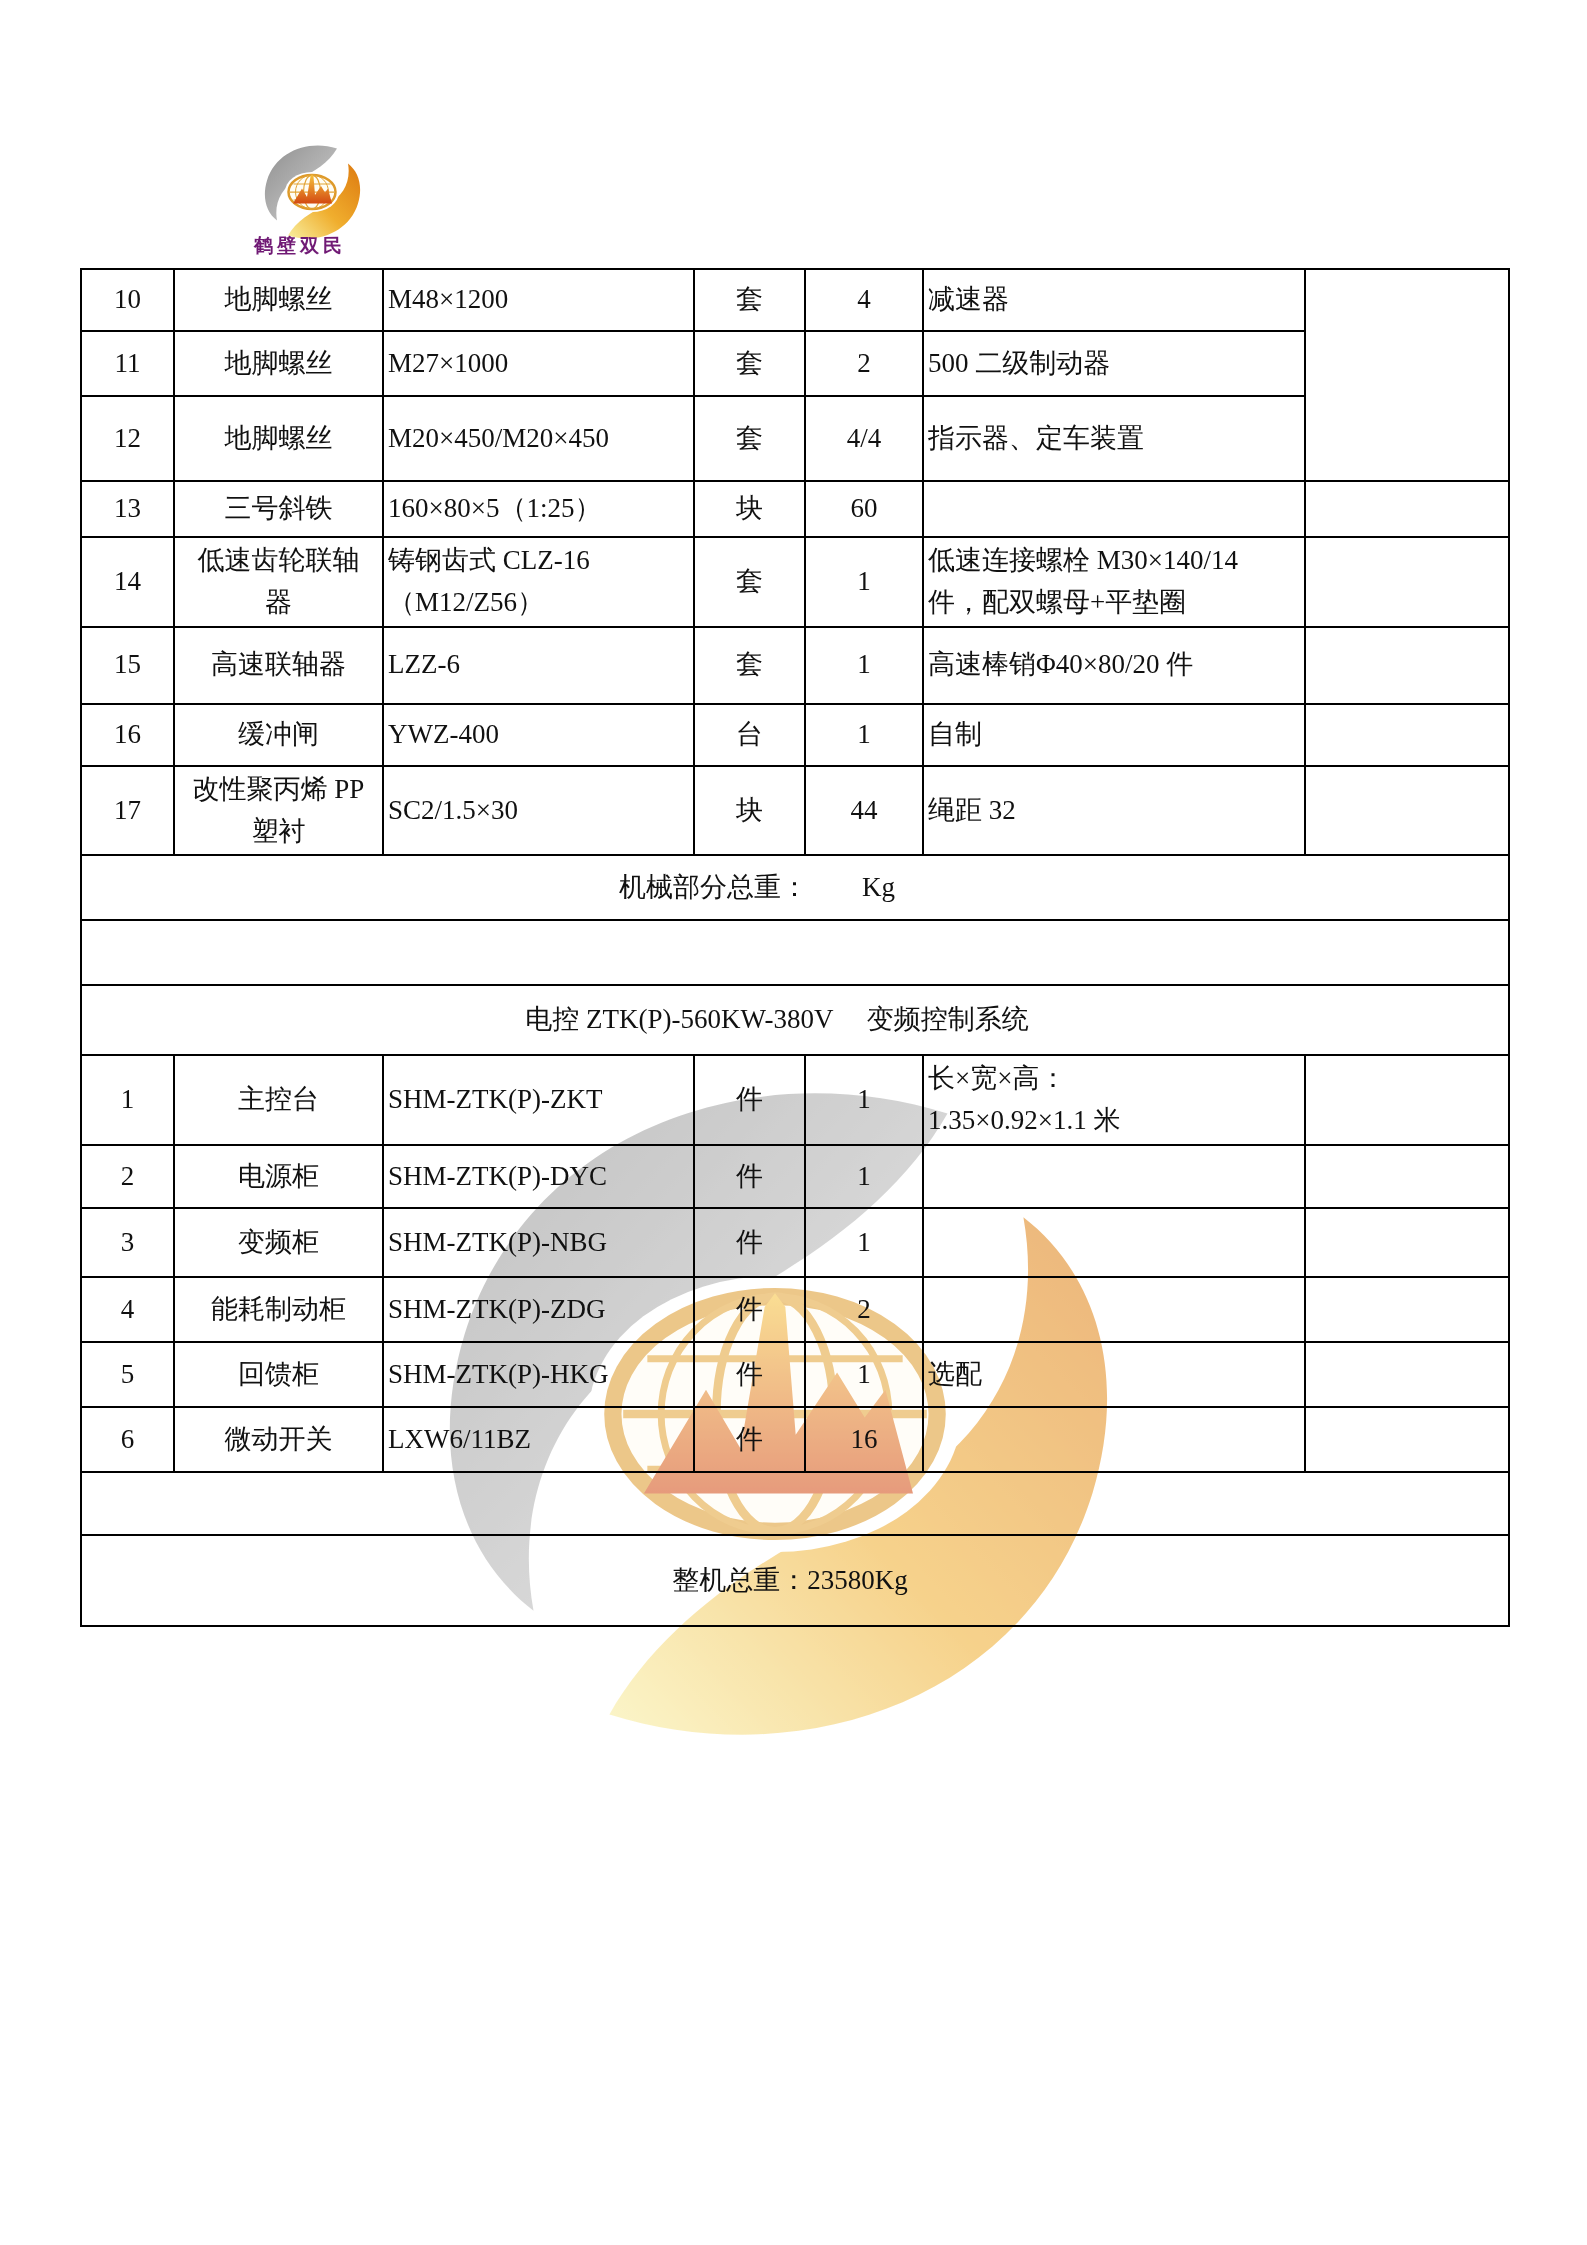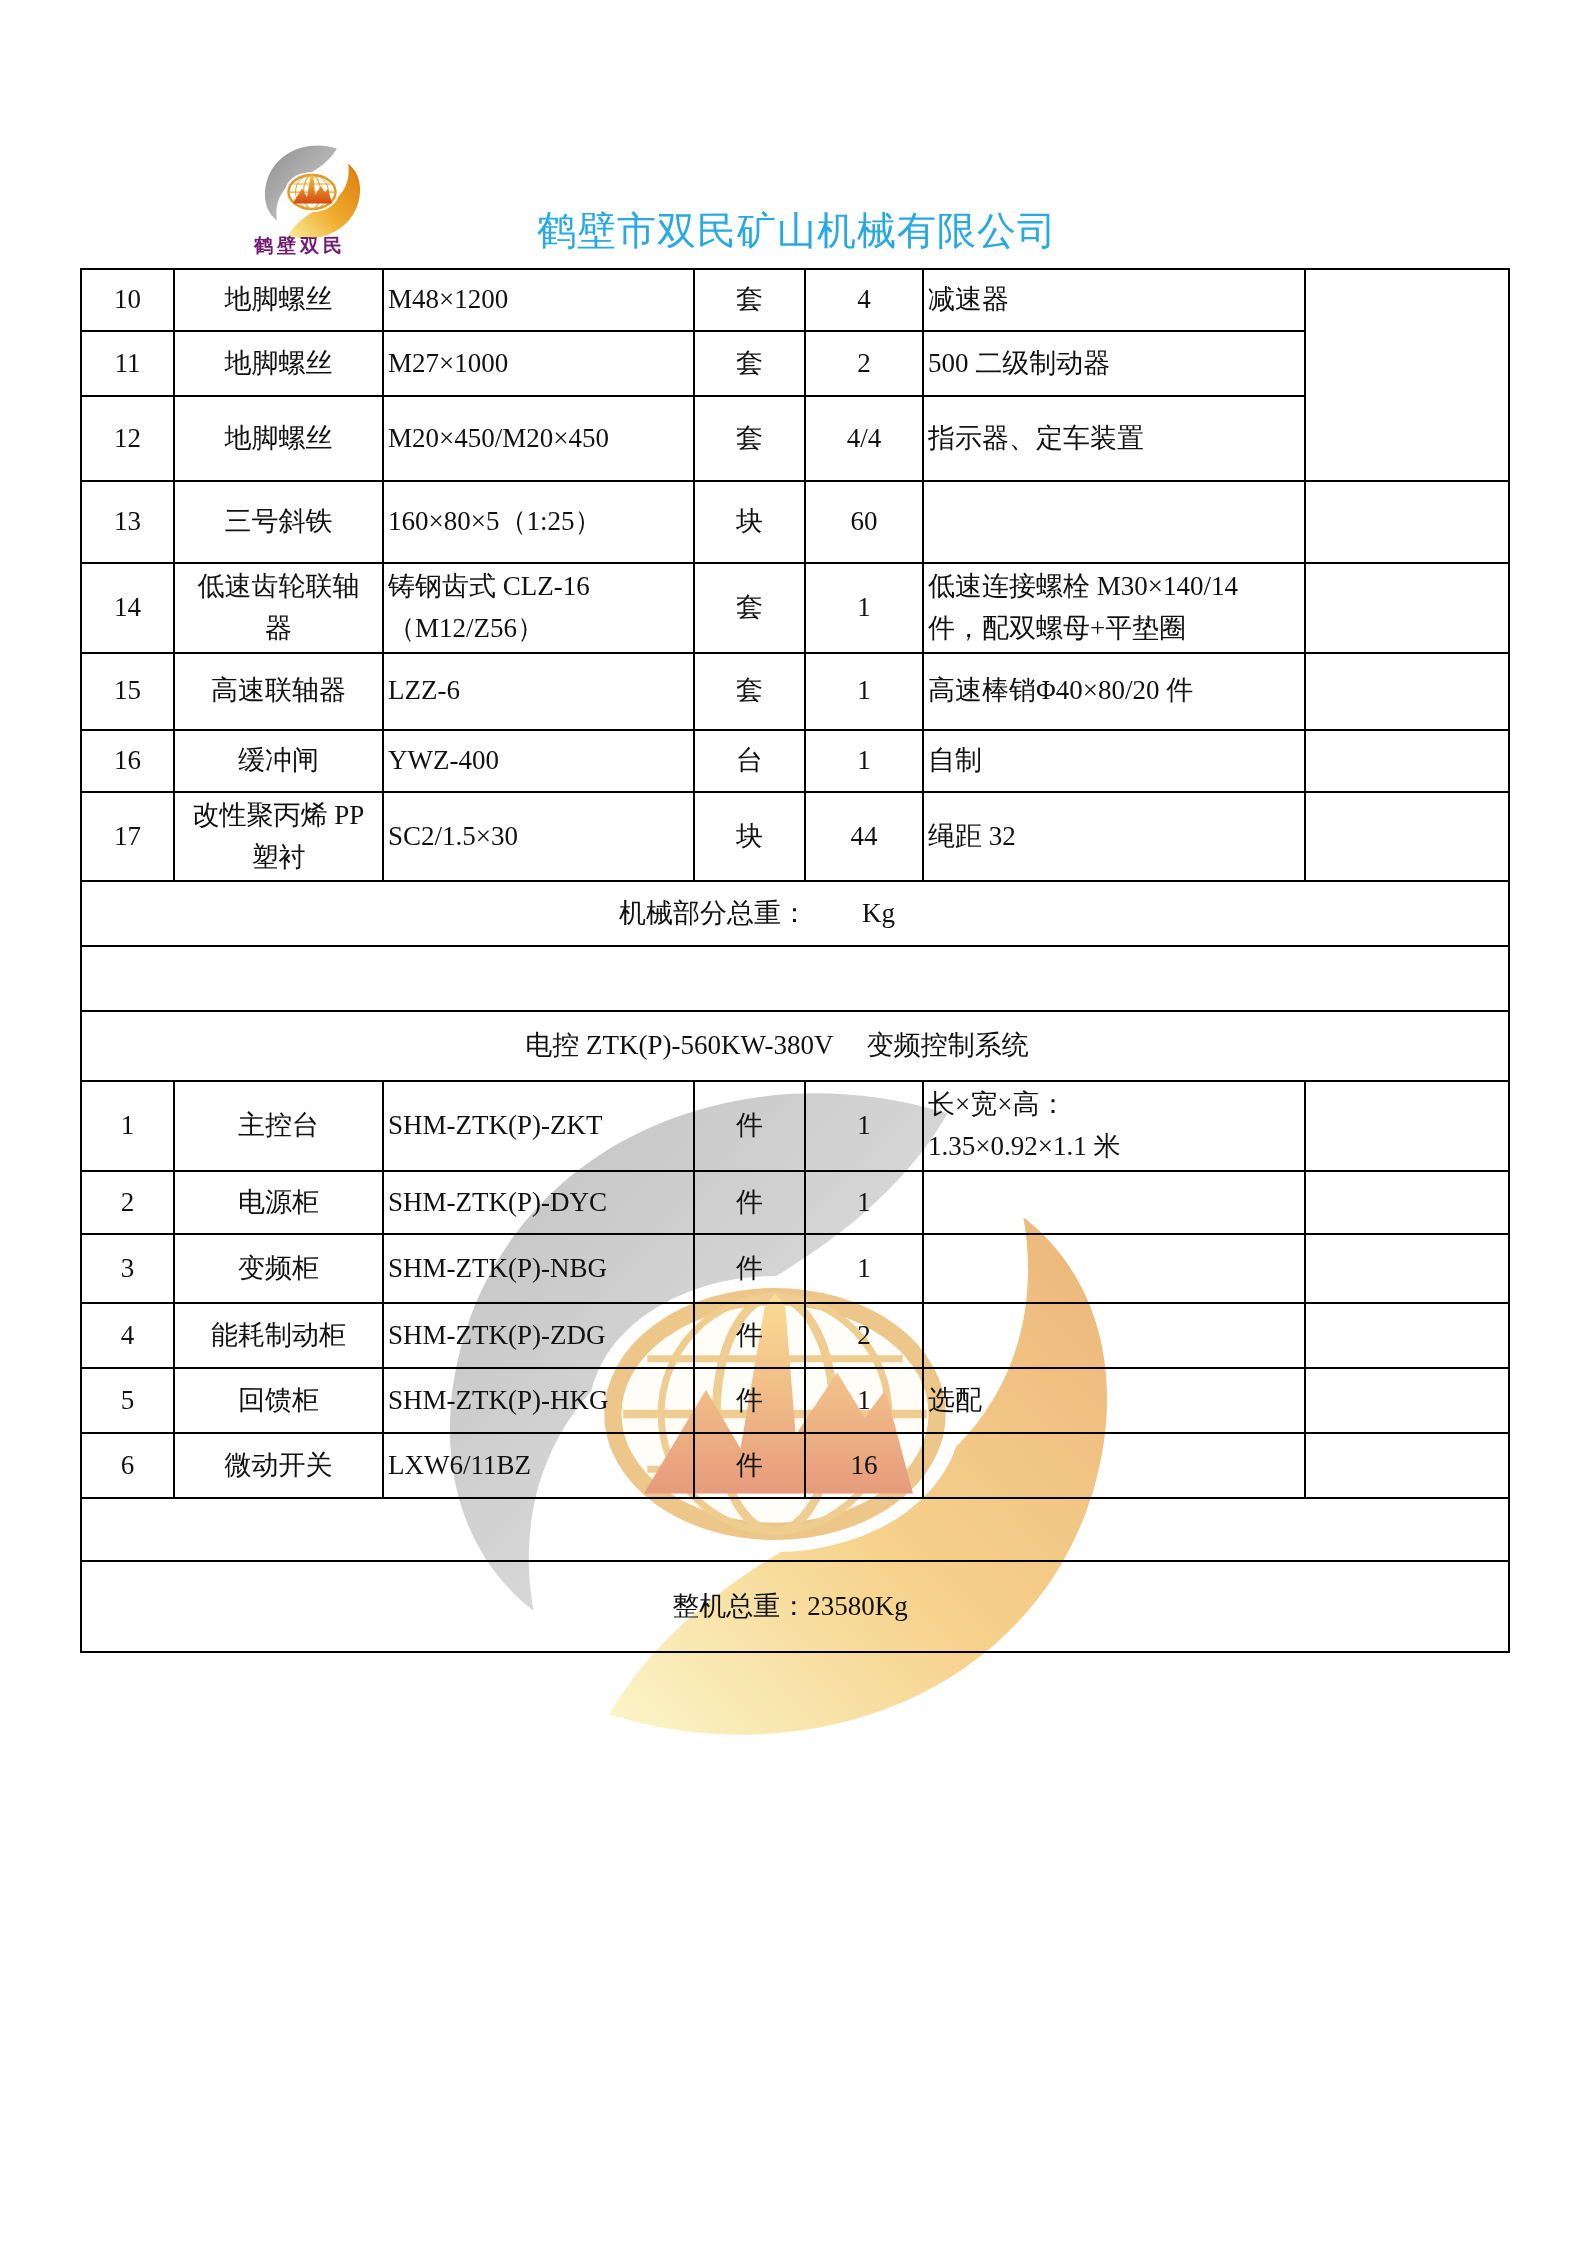--- a/index.html
+++ b/index.html
@@ -86,21 +86,20 @@
         <line x1="63" y1="79" x2="137" y2="79" stroke="#e2a435" stroke-width="2"></line>
         <line x1="63" y1="111" x2="137" y2="111" stroke="#e2a435" stroke-width="2"></line>
         <path d="M62,118 L80,88 L90,105 L97,64 L100,60 L103,64 L106,101
                  L118,83 L126,96 L132,88 L140,118 Z" fill="url(#gPeaks)"></path>
       </g>
     </defs>
     <use href="#logo-core"></use>
   </svg>
   <div class="logo-caption">鹤壁双民</div>
 
-  <div class="company-title">鹤壁市双民矿山机械有限公司</div>
 
   <svg class="watermark" viewBox="0 0 200 190" preserveAspectRatio="none" aria-hidden="true">
     <use href="#logo-core"></use>
   </svg>
 
   <table class="parts">
     <colgroup>
       <col style="width:93px">
         <col style="width:209px">
         <col style="width:311px">
@@ -129,21 +128,21 @@
       <td class="c-notes">500 二级制动器</td>
     </tr>
     <tr style="height:85px">
       <td class="c-no">12</td>
       <td class="c-name">地脚螺丝</td>
       <td class="c-spec">M20×450/M20×450</td>
       <td class="c-unit">套</td>
       <td class="c-qty">4/4</td>
       <td class="c-notes">指示器、定车装置</td>
     </tr>
-    <tr style="height:82px">
+    <tr style="height:56px">
       <td class="c-no">13</td>
       <td class="c-name">三号斜铁</td>
       <td class="c-spec">160×80×5（1:25）</td>
       <td class="c-unit">块</td>
       <td class="c-qty">60</td>
       <td class="c-notes"></td>
       <td class="c-extra"></td>
     </tr>
     <tr style="height:85px">
       <td class="c-no">14</td>

